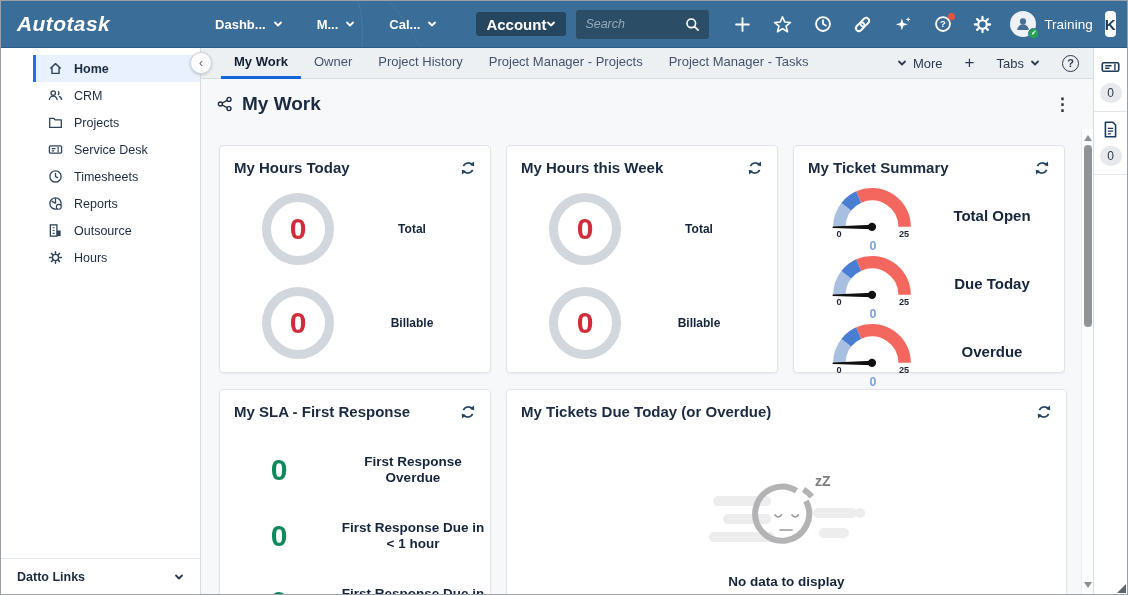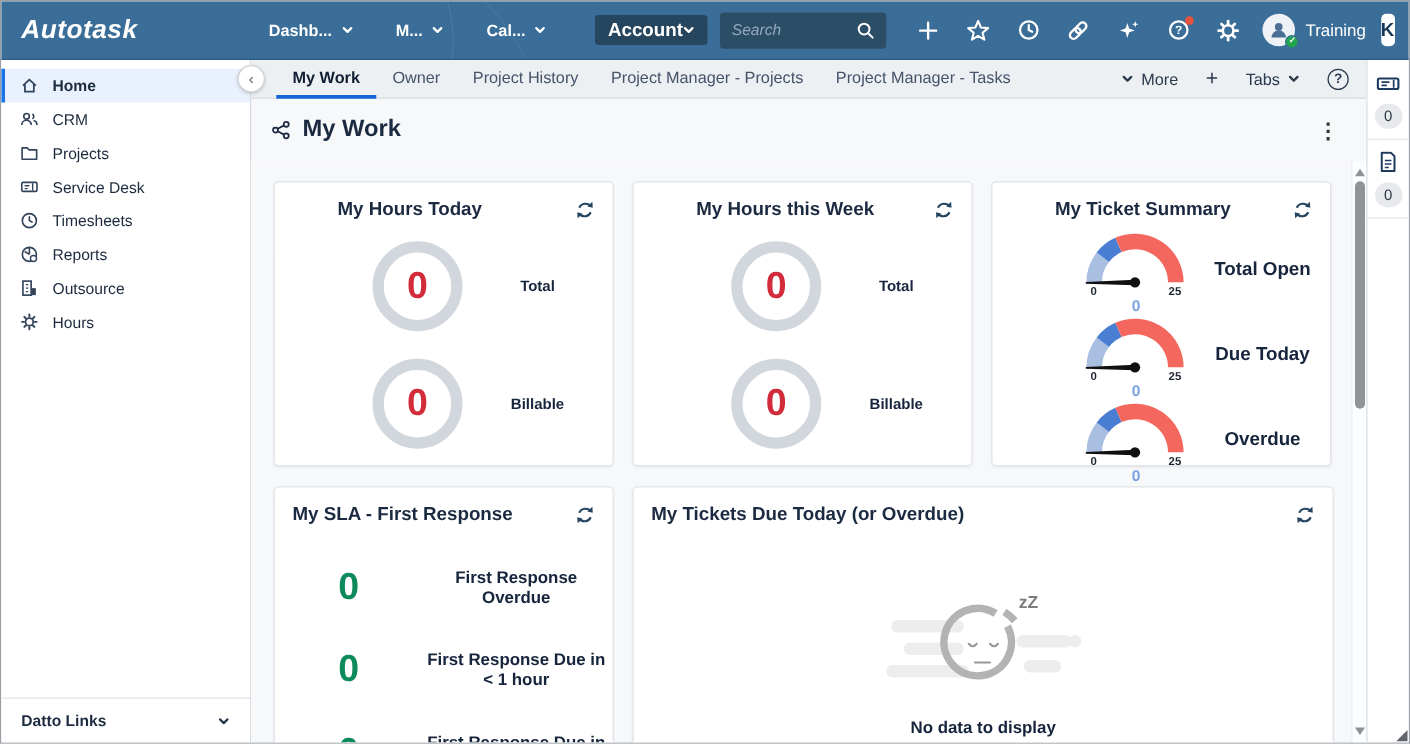--- a/index.html
+++ b/index.html
@@ -24,21 +24,21 @@
   .help-dot { position:absolute; top:-2px; right:-3px; width:7px; height:7px; border-radius:50%; background:#e8513b; }
   .avatar-wrap { display:flex; align-items:center; gap:8px; margin-left:18px; color:#fff; font-size:13.5px; z-index:1; }
   .avatar { width:26px; height:26px; border-radius:50%; background:#eef2f6; position:relative; display:flex; align-items:center; justify-content:center; }
   .avatar-check { position:absolute; right:-3px; bottom:-2px; width:11px; height:11px; border-radius:50%; background:#21a54d; border:1.5px solid #3a6d98; color:#fff; font-size:7px; line-height:8px; text-align:center; font-weight:700; }
   .ktile { width:26px; height:26px; background:#fff; border-radius:4px; color:#16395c; font-weight:800; font-size:15px; display:flex; align-items:center; justify-content:center; margin-left:12px; cursor:pointer; z-index:1; }
 
   
   .shell { display:flex; height:546px; }
 
   
-  .sidebar { width:200px; background:#fff; border-right:1px solid #d8dcdf; position:relative; padding-top:7px; }
+  .sidebar { width:200px; background:#fff; border-right:1px solid #d8dcdf; position:relative; padding-top:7px;padding-left:32px; }
   .sb-item { display:flex; align-items:center; gap:11px; height:27px; padding-left:12px; font-size:12.5px; color:#1d2b3f; border-left:3px solid transparent; cursor:pointer; }
   .sb-item.active { background:#e8f1fd; border-left-color:#1a73e8; font-weight:700; }
   .sb-item svg { flex:0 0 auto; }
   .sb-footer { position:absolute; left:0; right:0; bottom:0; height:36px; border-top:1px solid #e2e5e9; display:flex; align-items:center; justify-content:space-between; padding:0 16px; font-size:12.5px; font-weight:700; color:#1d2b3f; cursor:pointer; }
 
   
   .main { flex:1; display:flex; flex-direction:column; min-width:0; }
   .tabbar { height:31px; background:#edf0f3; border-bottom:1px solid #d7dbe0; display:flex; align-items:center; padding-left:20px; position:relative; flex:0 0 auto; }
   .collapse-btn { position:absolute; left:-11px; top:4px; width:22px; height:22px; border-radius:50%; background:#fff; border:1px solid #cfd4d9; box-shadow:0 1px 3px rgba(0,0,0,.18); display:flex; align-items:center; justify-content:center; color:#5a6676; font-size:12px; cursor:pointer; z-index:3; }
   .tab { padding:0 13px; height:31px; display:flex; align-items:center; font-size:13px; color:#45536a; border-bottom:3px solid transparent; cursor:pointer; white-space:nowrap; }
@@ -48,21 +48,21 @@
   .plus-glyph { font-size:17px; font-weight:400; color:#2c3a4e; cursor:pointer; }
   .qhelp { width:17px; height:17px; border-radius:50%; border:1.5px solid #2c3a4e; font-size:11px; font-weight:700; display:flex; align-items:center; justify-content:center; cursor:pointer; }
 
   .page-head { height:50px; background:#f7f8fa; display:flex; align-items:center; gap:9px; padding:0 16px; flex:0 0 auto; }
   .page-title { font-size:19px; font-weight:700; color:#1b2a41; }
   .kebab { margin-left:auto; color:#333; font-size:17px; font-weight:700; cursor:pointer; padding:0 6px; letter-spacing:0; }
 
   .cards { position:relative; flex:1; background:#f7f8fa; padding-left:18px; overflow:hidden; }
   .cardrow { display:flex; gap:15px; margin-top:16px; }
   .card { background:#fff; border:1px solid #e1e4e8; border-radius:4px; box-shadow:0 1px 2px rgba(27,42,65,.06); width:272px; flex:0 0 auto; }
-  .card.h228 { height:228px;padding-left:36px; }
+  .card.h228 { height:228px; }
   .card.h260 { height:260px; }
   .card.wide { width:561px; }
   .card-head { display:flex; align-items:center; justify-content:space-between; padding:13px 14px 4px 14px; }
   .card-title { font-size:15px; font-weight:700; color:#1b2a41; }
   .refresh { color:#24435f; cursor:pointer; display:flex; }
 
   .donut-row { display:flex; align-items:center; height:90px; margin-top:4px; }
   .donut { width:72px; height:72px; border:9px solid #d2d7dd; border-radius:50%; display:flex; align-items:center; justify-content:center; margin-left:42px; }
   .donut span { font-size:30px; font-weight:700; color:#d22b3a; }
   .donut-label { flex:1; text-align:center; font-size:12px; font-weight:700; color:#16243c; }

